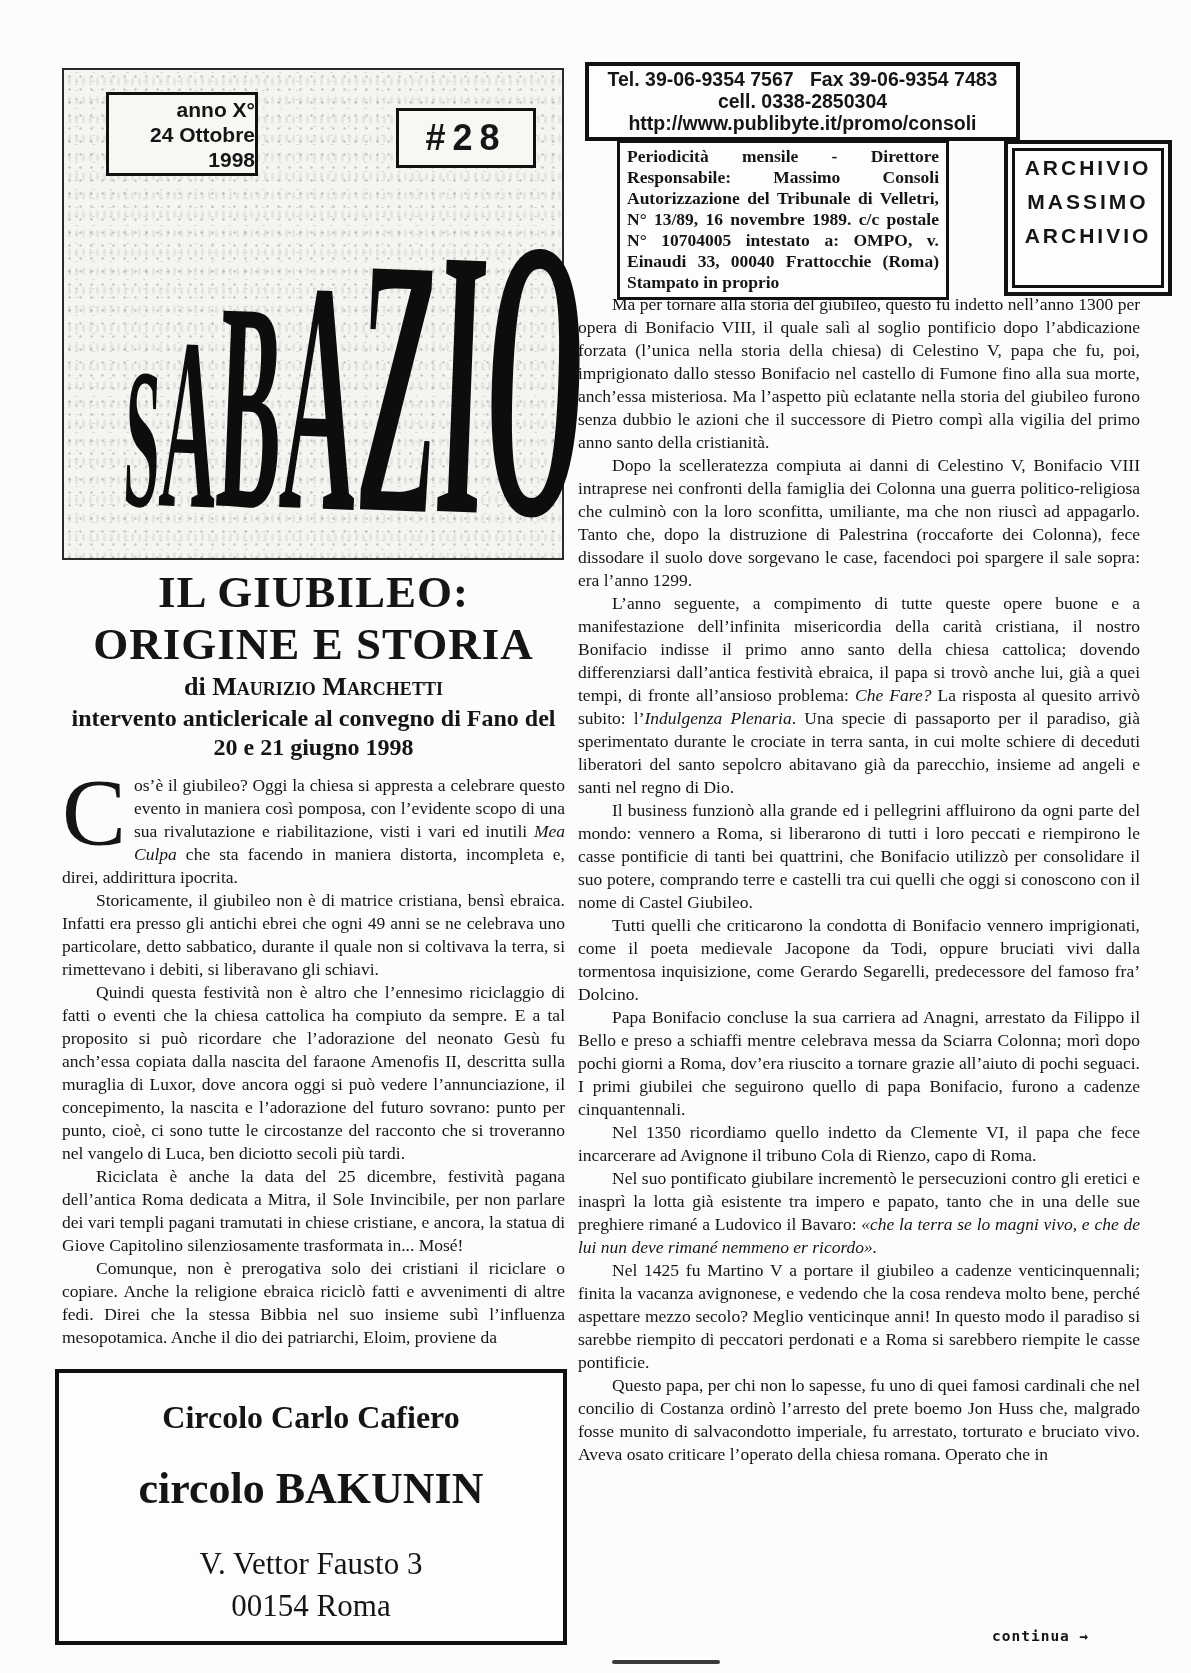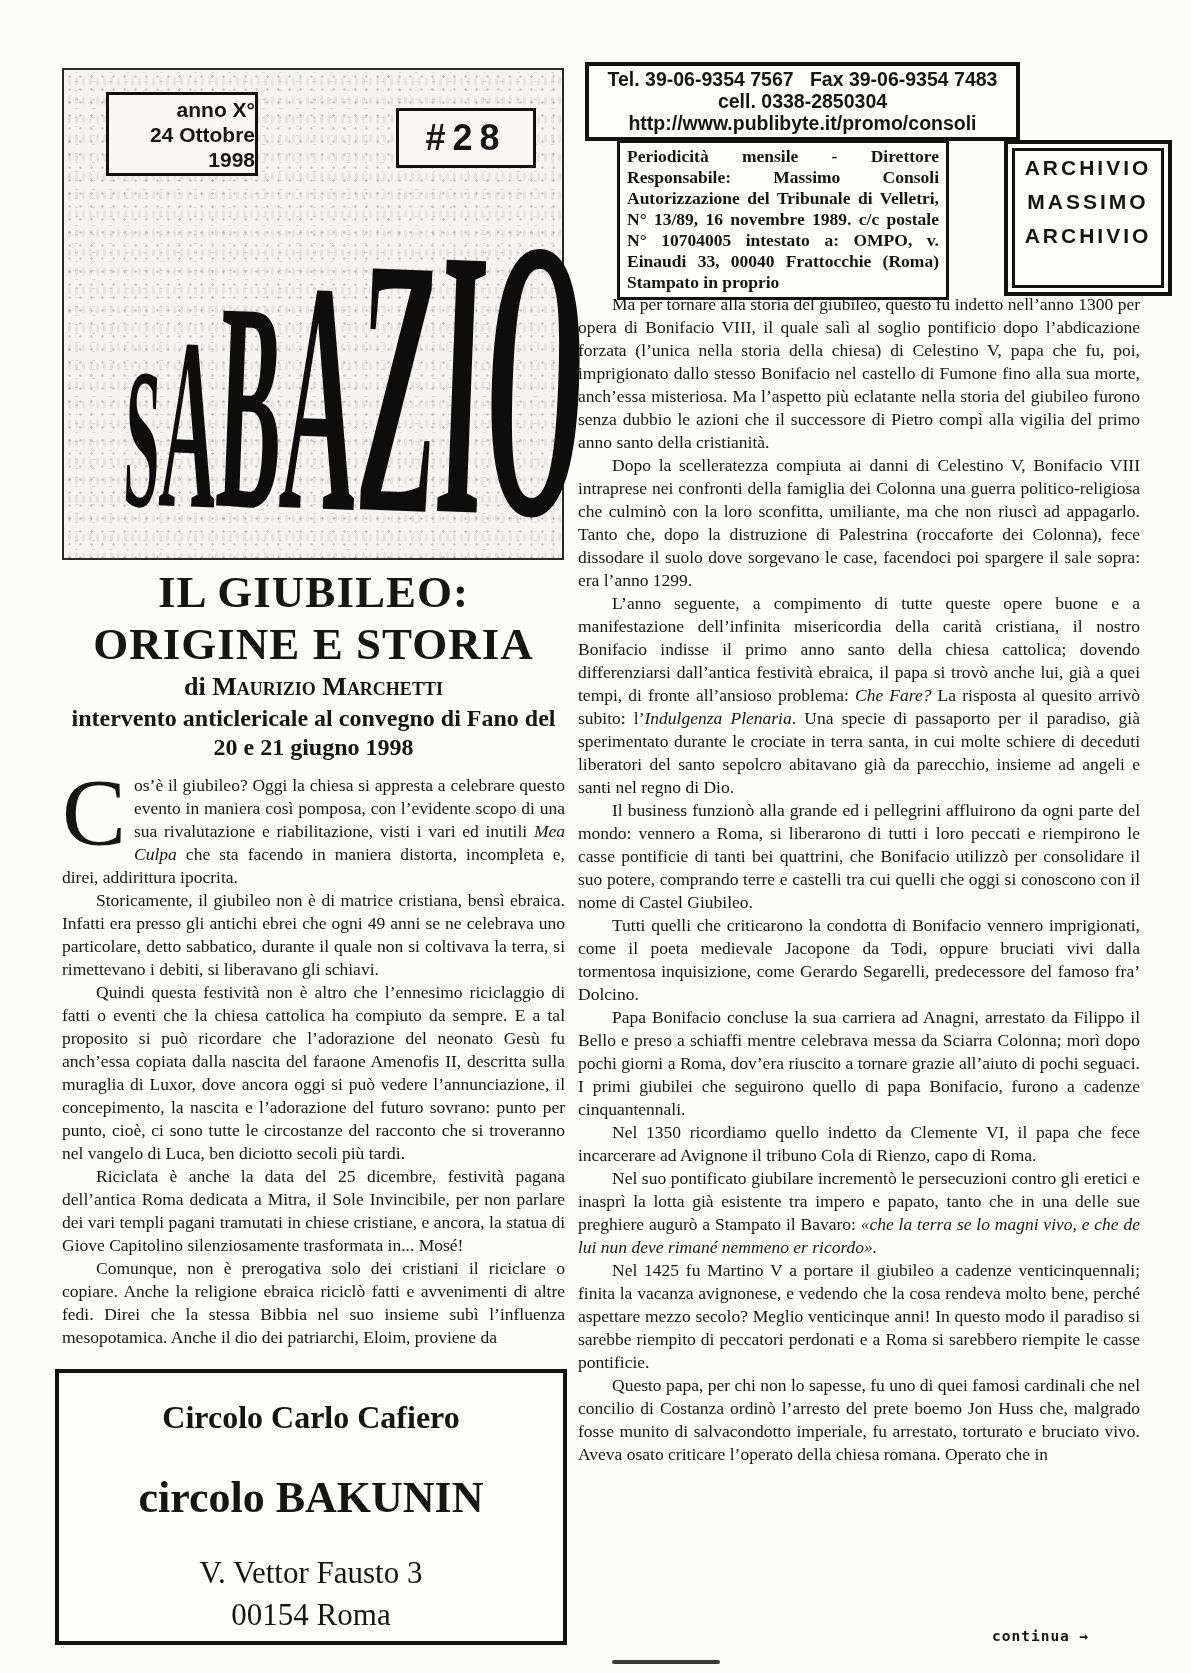--- a/index.html
+++ b/index.html
@@ -53,21 +53,21 @@
   .body-text p.indent{text-indent:34px;}
   .it{font-style:italic;}
   .dropcap{float:left;font-size:96px;line-height:74px;padding:2px 8px 0 0;}
 
   .right-col{position:absolute;left:578px;top:293px;width:562px;}
 
   
   .circolo-box{position:absolute;left:55px;top:1369px;width:512px;height:276px;box-sizing:border-box;
     border:4px solid #111;background:#fdfdfb;text-align:center;}
   .circolo-l1{font-weight:bold;font-size:32px;margin-top:26px;}
-  .circolo-l2{font-weight:bold;font-size:44px;margin-top:36px;}
+  .circolo-l2{font-weight:bold;font-size:44px;margin-top:27px;}
   .circolo-l3{font-size:31px;margin-top:32px;}
   .circolo-l4{font-size:31px;margin-top:6px;}
 
   
   .continua{position:absolute;left:992px;top:1628px;font-family:"DejaVu Sans Mono",monospace;
     font-weight:bold;font-size:14.5px;letter-spacing:1px;}
   .artifact-line{position:absolute;left:612px;top:1660px;width:108px;height:4px;background:#3a3a3a;border-radius:2px;}
 </style>
 </head>
 <body>
@@ -110,21 +110,21 @@
   </div>
 
   <div class="right-col body-text">
       <p class="indent"><span>Ma per tornare alla storia del giubileo, questo fu indetto nell’anno 1300 per opera di Bonifacio VIII, il quale salì al soglio pontificio dopo l’abdicazione forzata (l’unica nella storia della chiesa) di Celestino V, papa che fu, poi, imprigionato dallo stesso Bonifacio nel castello di Fumone fino alla sua morte, anch’essa misteriosa. Ma l’aspetto più eclatante nella storia del giubileo furono senza dubbio le azioni che il successore di Pietro compì alla vigilia del primo anno santo della cristianità.</span></p>
       <p class="indent"><span>Dopo la scelleratezza compiuta ai danni di Celestino V, Bonifacio VIII intraprese nei confronti della famiglia dei Colonna una guerra politico-religiosa che culminò con la loro sconfitta, umiliante, ma che non riuscì ad appagarlo. Tanto che, dopo la distruzione di Palestrina (roccaforte dei Colonna), fece dissodare il suolo dove sorgevano le case, facendoci poi spargere il sale sopra: era l’anno 1299.</span></p>
       <p class="indent"><span>L’anno seguente, a compimento di tutte queste opere buone e a manifestazione dell’infinita misericordia della carità cristiana, il nostro Bonifacio indisse il primo anno santo della chiesa cattolica; dovendo differenziarsi dall’antica festività ebraica, il papa si trovò anche lui, già a quei tempi, di fronte all’ansioso problema: </span><span class="it">Che Fare?</span><span> La risposta al quesito arrivò subito: l’</span><span class="it">Indulgenza Plenaria</span><span>. Una specie di passaporto per il paradiso, già sperimentato durante le crociate in terra santa, in cui molte schiere di deceduti liberatori del santo sepolcro abitavano già da parecchio, insieme ad angeli e santi nel regno di Dio.</span></p>
       <p class="indent"><span>Il business funzionò alla grande ed i pellegrini affluirono da ogni parte del mondo: vennero a Roma, si liberarono di tutti i loro peccati e riempirono le casse pontificie di tanti bei quattrini, che Bonifacio utilizzò per consolidare il suo potere, comprando terre e castelli tra cui quelli che oggi si conoscono con il nome di Castel Giubileo.</span></p>
       <p class="indent"><span>Tutti quelli che criticarono la condotta di Bonifacio vennero imprigionati, come il poeta medievale Jacopone da Todi, oppure bruciati vivi dalla tormentosa inquisizione, come Gerardo Segarelli, predecessore del famoso fra’ Dolcino.</span></p>
       <p class="indent"><span>Papa Bonifacio concluse la sua carriera ad Anagni, arrestato da Filippo il Bello e preso a schiaffi mentre celebrava messa da Sciarra Colonna; morì dopo pochi giorni a Roma, dov’era riuscito a tornare grazie all’aiuto di pochi seguaci. I primi giubilei che seguirono quello di papa Bonifacio, furono a cadenze cinquantennali.</span></p>
       <p class="indent"><span>Nel 1350 ricordiamo quello indetto da Clemente VI, il papa che fece incarcerare ad Avignone il tribuno Cola di Rienzo, capo di Roma.</span></p>
-      <p class="indent"><span>Nel suo pontificato giubilare incrementò le persecuzioni contro gli eretici e inasprì la lotta già esistente tra impero e papato, tanto che in una delle sue preghiere augurò a Stampato il Bavaro: </span><span class="it">«che la terra se lo magni vivo, e che de lui nun deve rimané nemmeno er ricordo».</span></p>
+      <p class="indent"><span>Nel suo pontificato giubilare incrementò le persecuzioni contro gli eretici e inasprì la lotta già esistente tra impero e papato, tanto che in una delle sue preghiere rimané a Ludovico il Bavaro: </span><span class="it">«che la terra se lo magni vivo, e che de lui nun deve rimané nemmeno er ricordo».</span></p>
       <p class="indent"><span>Nel 1425 fu Martino V a portare il giubileo a cadenze venticinquennali; finita la vacanza avignonese, e vedendo che la cosa rendeva molto bene, perché aspettare mezzo secolo? Meglio venticinque anni! In questo modo il paradiso si sarebbe riempito di peccatori perdonati e a Roma si sarebbero riempite le casse pontificie.</span></p>
       <p class="indent"><span>Questo papa, per chi non lo sapesse, fu uno di quei famosi cardinali che nel concilio di Costanza ordinò l’arresto del prete boemo Jon Huss che, malgrado fosse munito di salvacondotto imperiale, fu arrestato, torturato e bruciato vivo. Aveva osato criticare l’operato della chiesa romana. Operato che in</span></p>
     </div>
 
   <div class="left-article">
     <div class="title-line">IL GIUBILEO:</div>
     <div class="title-line">ORIGINE E STORIA</div>
     <div class="byline"><span>di </span><span class="sc">Maurizio Marchetti</span></div>
     <div class="subtitle">
       <div>intervento anticlericale al convegno di Fano del</div>

